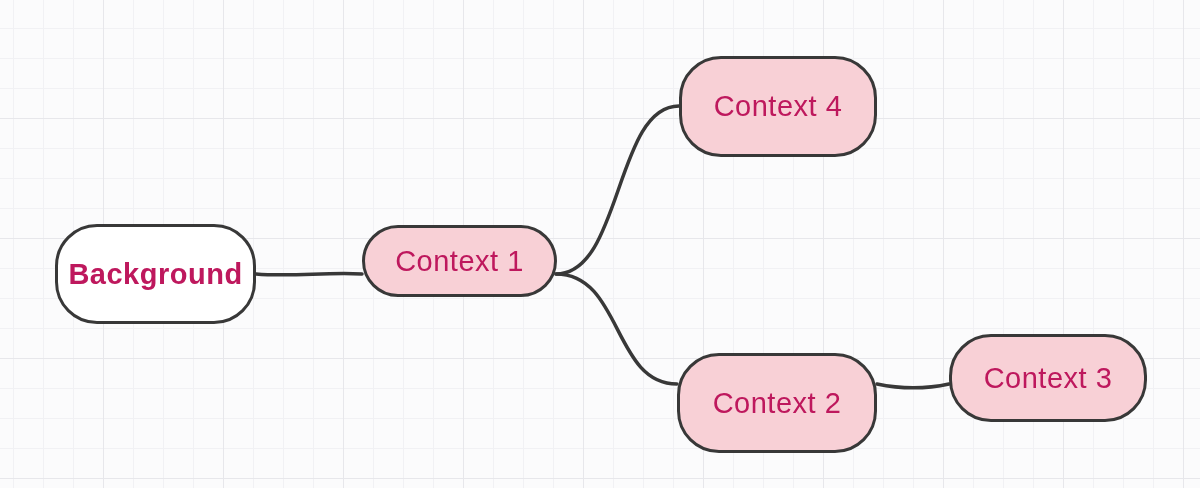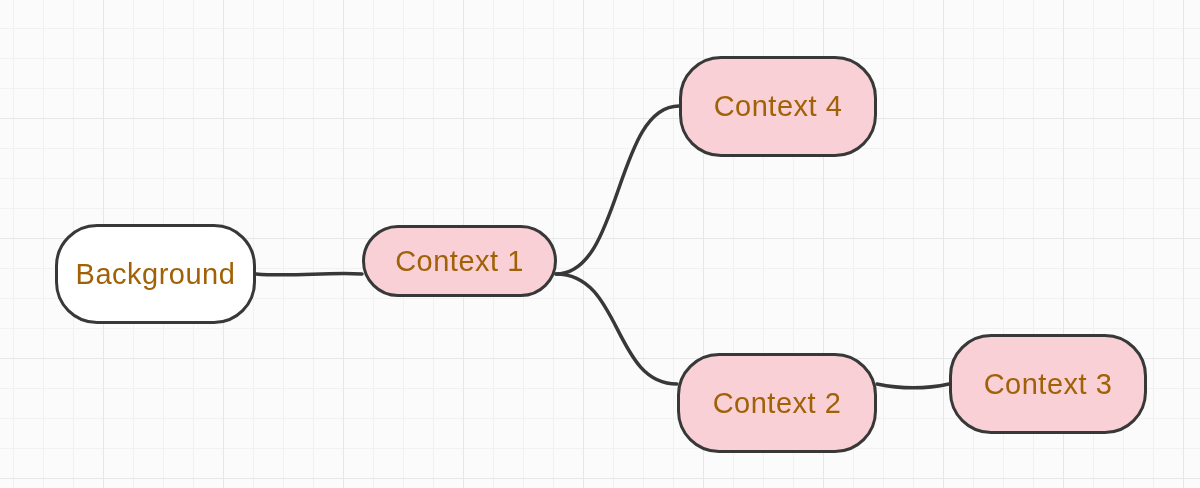--- a/index.html
+++ b/index.html
@@ -38,30 +38,30 @@
   .node {
     position: absolute;
     box-sizing: border-box;
     border: 3.5px solid #383838;
     border-radius: 42px;
     display: flex;
     align-items: center;
     justify-content: center;
     font-size: 29px;
     font-weight: 400;
-    color: #a16207;
+    color: #be185d;
     letter-spacing: 0.5px;
     white-space: nowrap;
     cursor: default;
   }
-  .node-background { left: 55px;  top: 224px; width: 201px; height: 100px; background: #ffffff; }
+  .node-background { left: 55px;  top: 224px; width: 201px; height: 100px; background: #ffffff; font-weight: bold; }
   .node-context1   { left: 362px; top: 225px; width: 195px; height: 72px; background: #f8d0d6; }
   .node-context4   { left: 679px; top: 56px;  width: 198px; height: 101px; background: #f8d0d6; }
   .node-context2   { left: 677px; top: 334px; width: 200px; height: 100px; background: #f8d0d6; margin-top: 19px; }
-  .node-context3   { left: 949px; top: 334px; width: 198px; height: 100px; background: #f8d0d6; }
+  .node-context3   { left: 949px; top: 334px; width: 198px; height: 88px; background: #f8d0d6; }
 </style>
 </head>
 <body>
 
 <div class="canvas">
 
   <svg class="edges" viewBox="0 0 1200 488" xmlns="http://www.w3.org/2000/svg">
     <path d="M256,274 C292,277 326,272 362,274"></path>
     <path d="M556,274 C622,274 615,106 679,106"></path>
     <path d="M556,274 C622,274 613,384 677,384"></path>

